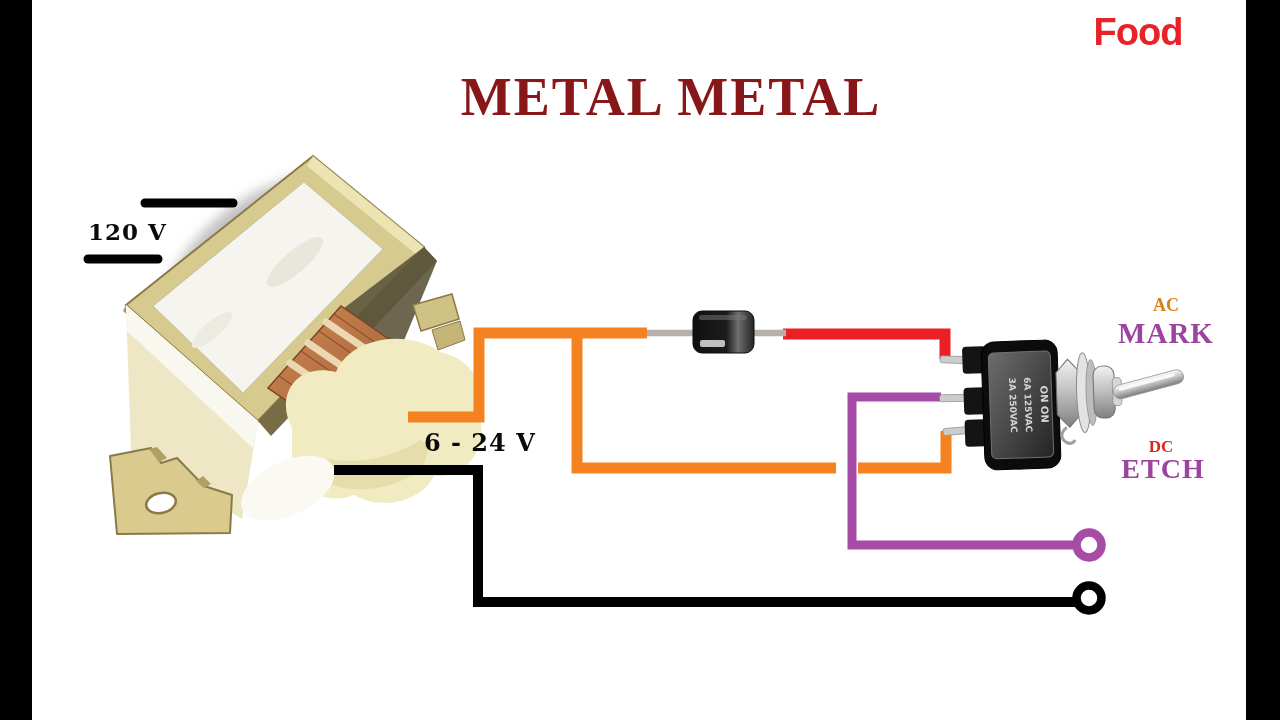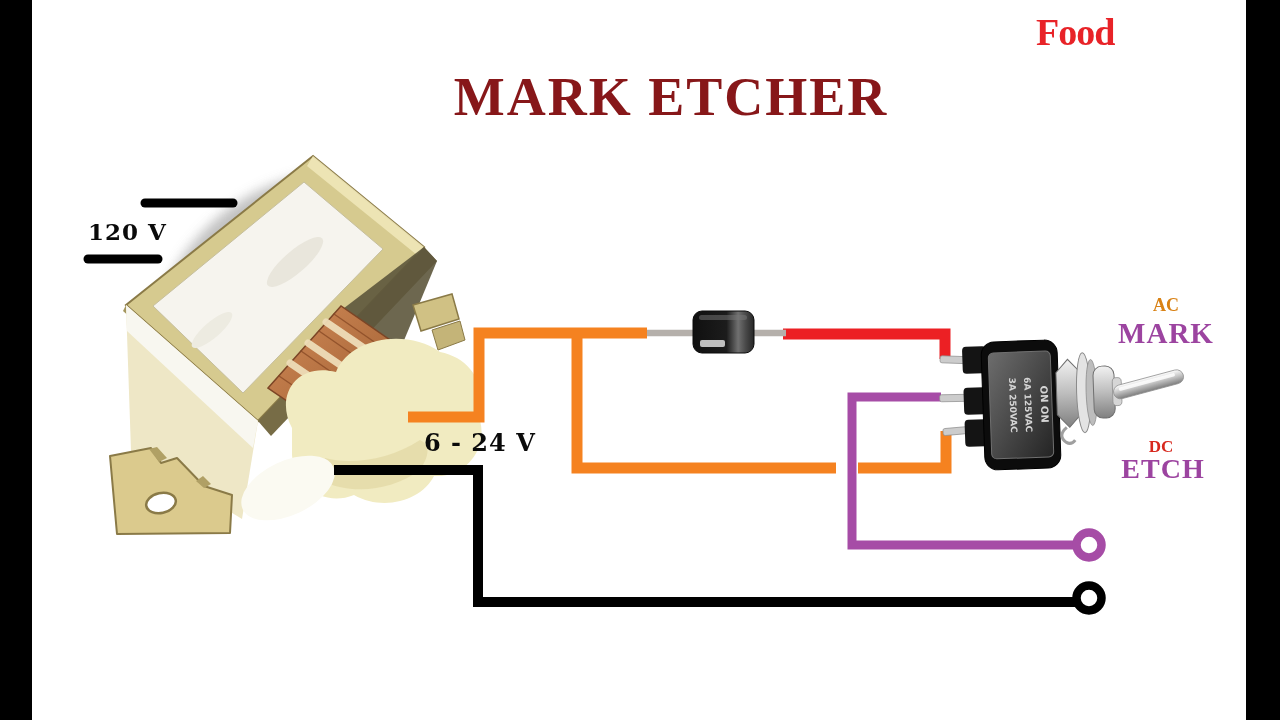--- a/index.html
+++ b/index.html
@@ -4,37 +4,37 @@
 <style>
   html,body{margin:0;padding:0;background:#333;}
   .canvas{position:relative;width:1280px;height:720px;background:#ffffff;overflow:hidden;
           font-family:"Liberation Serif",serif;}
   .bar{position:absolute;top:0;height:720px;background:#000;}
   .bar.left{left:0;width:32px;}
   .bar.right{left:1246px;width:34px;}
   .title{position:absolute;left:371px;top:66px;width:600px;text-align:center;
          font-family:"Liberation Serif",serif;font-weight:bold;font-size:54px;
          color:#871719;letter-spacing:2px;white-space:nowrap;}
-  .logo{position:absolute;left:1036px;top:10px;width:204px;
-        font-family:Liberation Serif, serif;font-weight:bold;font-size:38px;
+  .logo{position:absolute;left:1036px;top:10px;width:204px;text-align:center;
+        font-family:Liberation Sans, sans-serif;font-weight:bold;font-size:38px;
         line-height:45px;color:#e82328;letter-spacing:-1px;}
   svg.diagram{position:absolute;left:0;top:0;}
   text.volt{font-family:"DejaVu Serif",serif;font-weight:bold;fill:#0a0a0a;}
   text.fancy{font-family:"Liberation Serif",serif;font-weight:bold;}
   text.bodytxt{font-family:"DejaVu Sans",sans-serif;font-weight:bold;fill:#d4d4d4;}
 </style>
 </head>
 <body>
 
 <div class="canvas">
 
   <div class="bar left"></div>
   <div class="bar right"></div>
 
-  <div class="title">MARK ETCHER</div>
+  <div class="title">METAL METAL</div>
 
   <div class="logo">
     <div>Food</div>
   </div>
 
   <svg class="diagram" width="1280" height="720" viewBox="0 0 1280 720">
     <defs>
       <linearGradient id="copperG" x1="0" y1="0" x2="1" y2="1">
         <stop offset="0" stop-color="#d18a57"></stop>
           <stop offset="1" stop-color="#9a5a2e"></stop>

